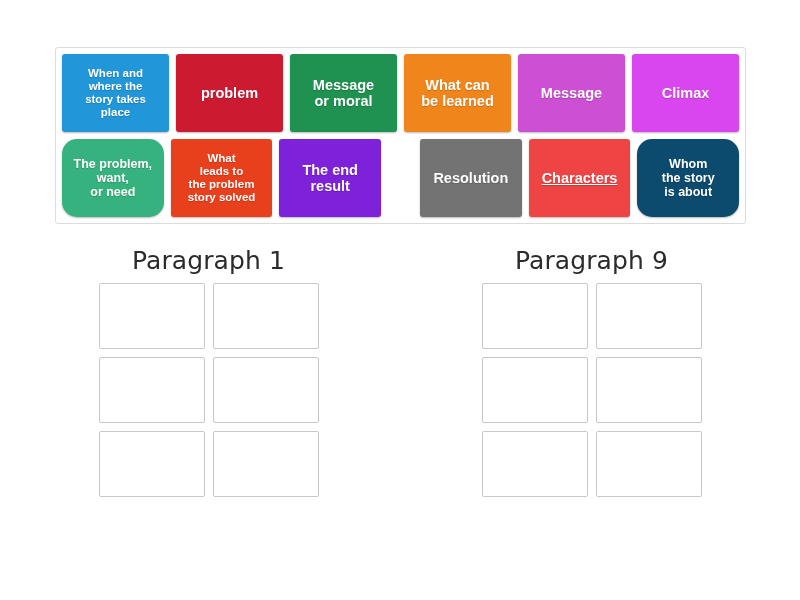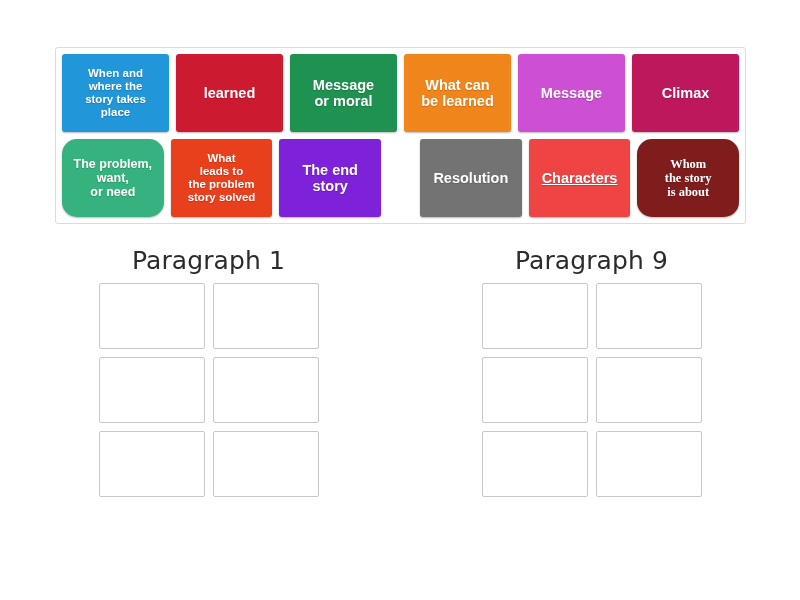--- a/index.html
+++ b/index.html
@@ -119,42 +119,42 @@
 <div id="app">
 
   <div class="tile-bank">
     <div class="tile-rows">
 
       <div class="tile-row">
         <div class="tile xsmall" style="background-color: rgb(33, 150, 217);">When and
 where the
 story takes
 place</div>
-        <div class="tile" style="background-color: rgb(204, 27, 49);">learned</div>
+        <div class="tile" style="background-color: rgb(204, 27, 49);">problem</div>
         <div class="tile" style="background-color: rgb(31, 145, 80);">Message
 or moral</div>
         <div class="tile" style="background-color: rgb(240, 134, 27);">What can
 be learned</div>
         <div class="tile" style="background-color: rgb(204, 79, 212);">Message</div>
-        <div class="tile" style="background-color: #be185d;">Climax</div>
+        <div class="tile" style="background-color: #d946ef;">Climax</div>
       </div>
 
       <div class="tile-row">
         <div class="tile small" style="background-color: rgb(54, 178, 126);">The problem,
 want,
 or need</div>
         <div class="tile xsmall" style="background-color: rgb(232, 64, 28);">What
 leads to
 the problem
 story solved</div>
         <div class="tile" style="background-color: rgb(125, 34, 216);">The end
-story</div>
+result</div>
         <div class="tile" style="background-color: #737373; margin-left: 32px;">Resolution</div>
         <div class="tile" style="background-color: #ef4444; text-decoration: underline;">Characters</div>
-        <div class="tile small" style="background-color: #7f1d1d; font-family: Liberation Serif, serif;">Whom
+        <div class="tile small" style="background-color: #0c4a6e;">Whom
 the story
 is about</div>
       </div>
 
     </div>
   </div>
 
   <div class="columns">
 
     <div class="column">

